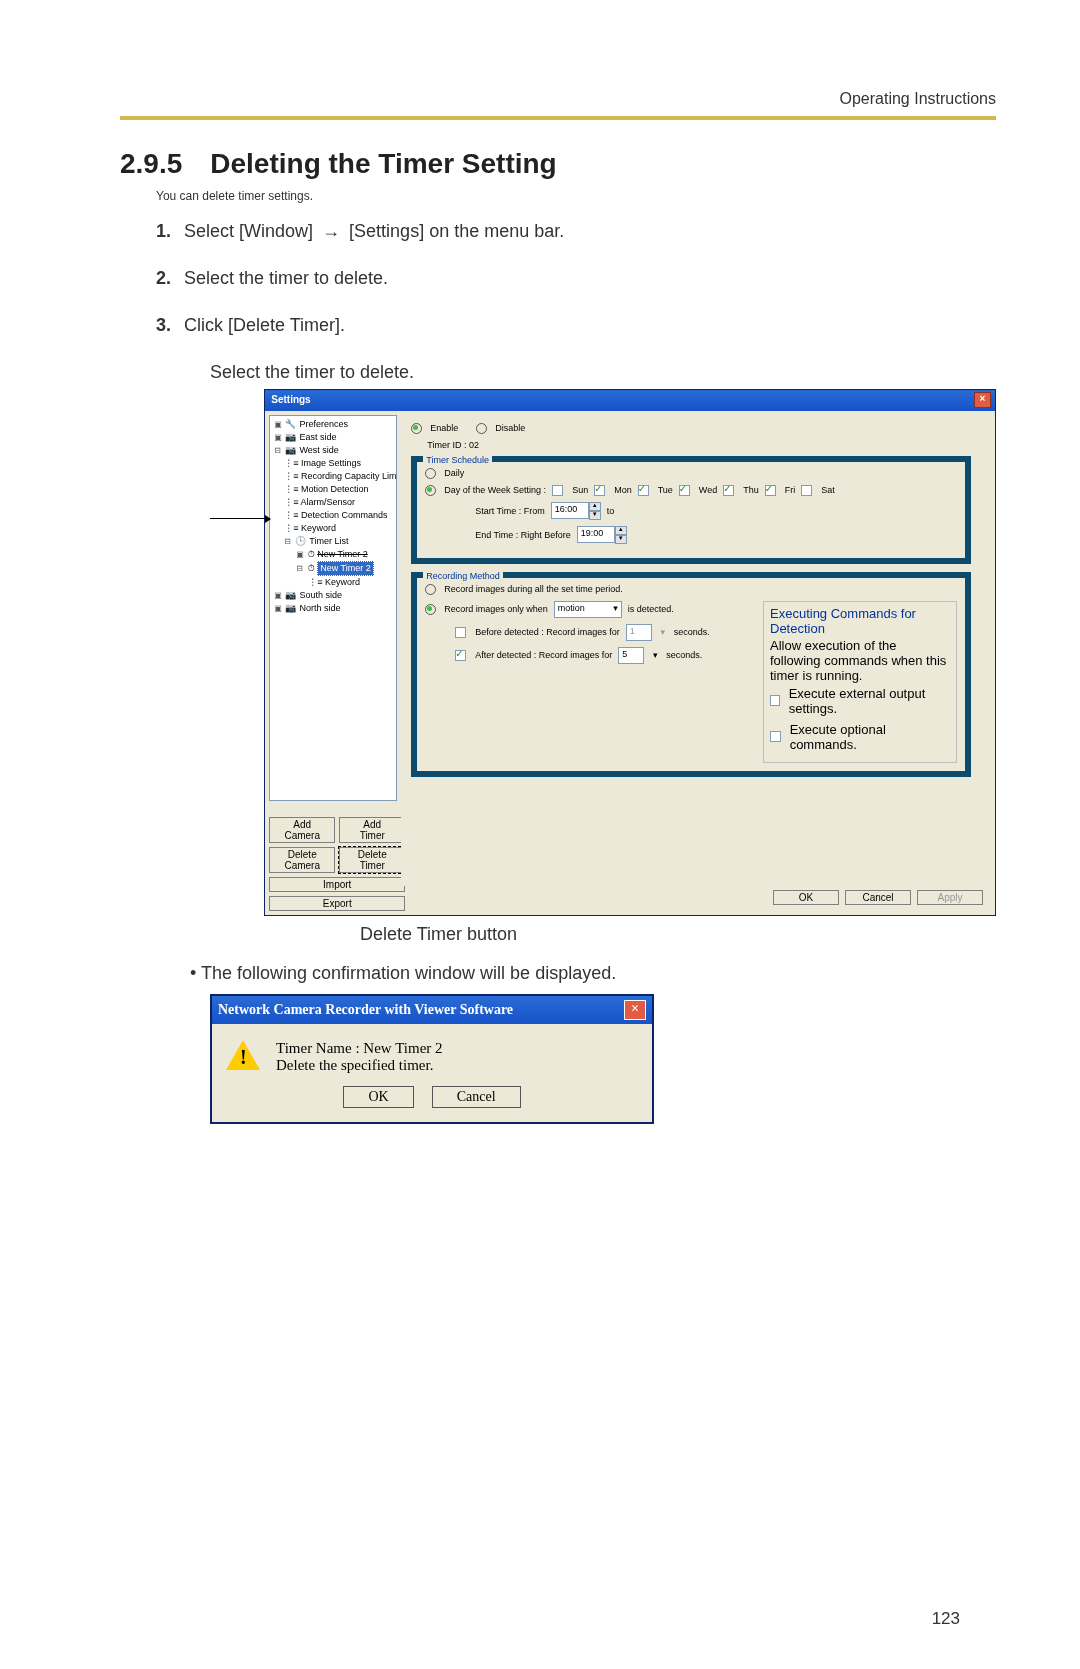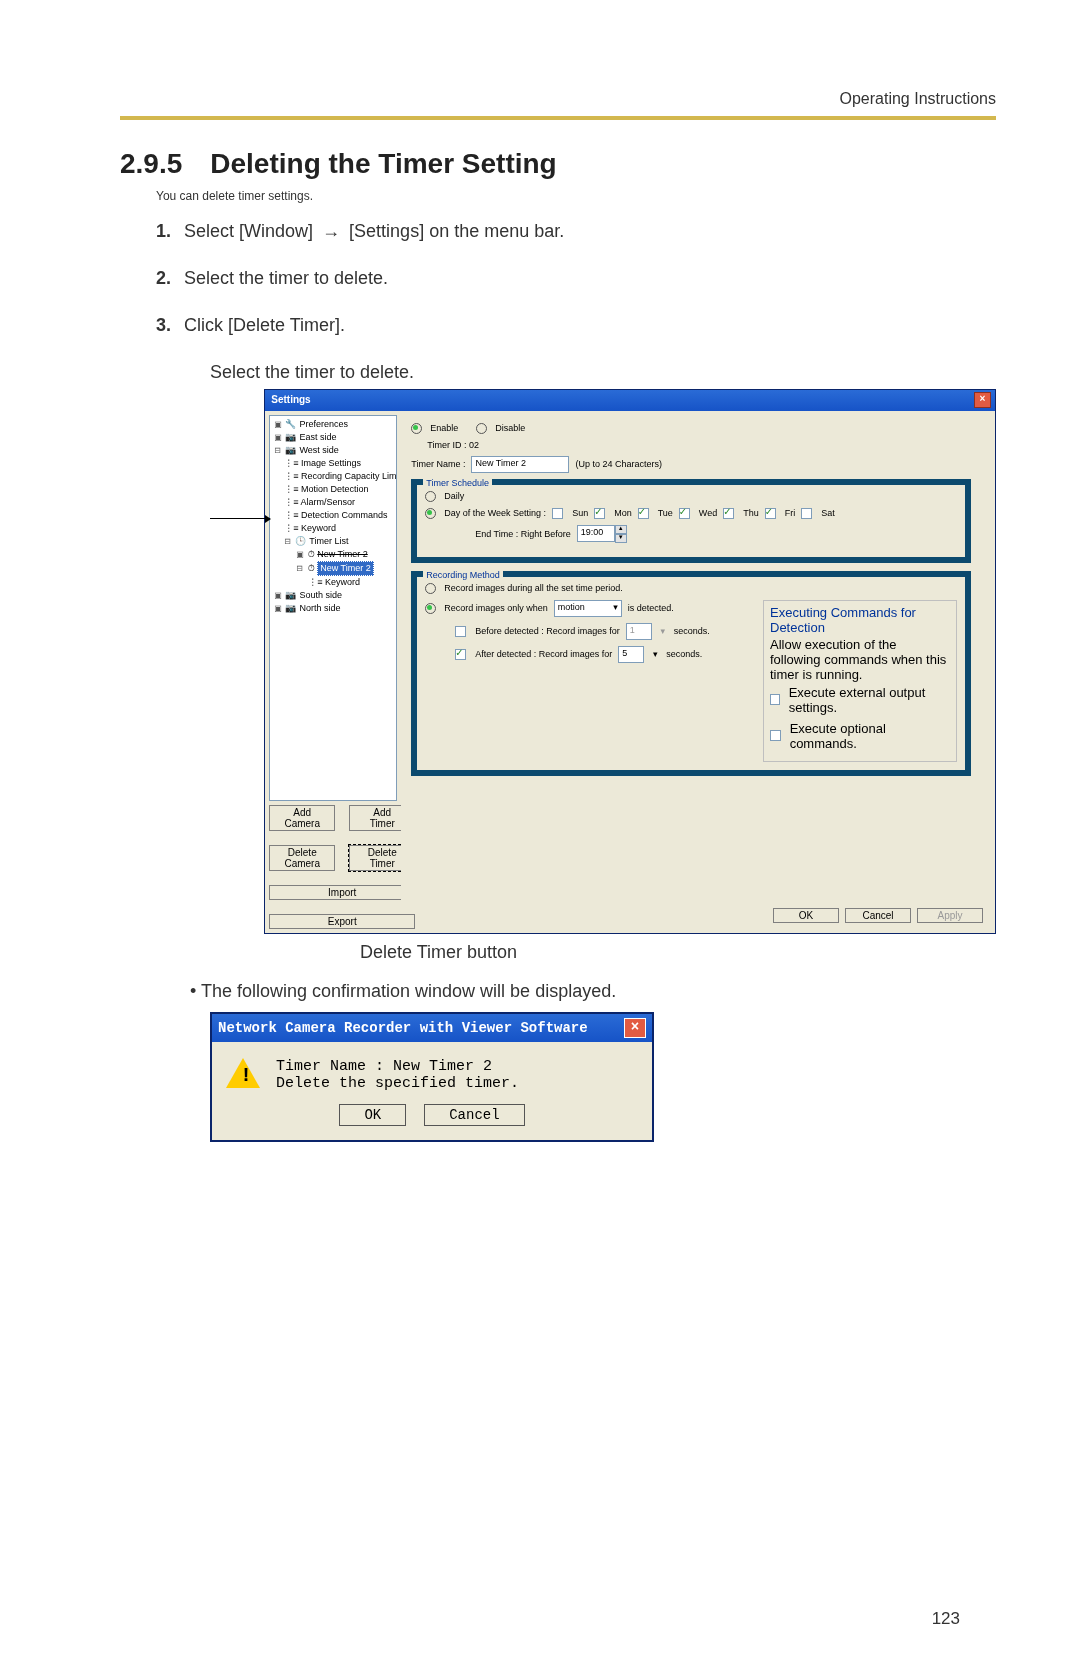--- a/index.html
+++ b/index.html
@@ -108,27 +108,27 @@
   .chk{width:9px;height:9px;border:1px solid #7f9db9;display:inline-block;margin-right:3px;position:relative;background:#fff;}
   .chk.checked:after{content:"✓";position:absolute;color:#2a8a2a;font-size:10px;line-height:8px;left:-1px;top:-1px;}
   .txtinput{border:1px solid #7f9db9;background:#fff;padding:1px 3px;font-size:9px;height:13px;}
   .fieldset{border:6px solid #0c4a6e;margin:4px 10px 8px 0;padding:6px 8px 8px 8px;position:relative;}
   .fieldset .legend{position:absolute;top:-7px;left:6px;background:#ece9d8;padding:0 3px;color:#003399;font-size:9px;}
   .spin{display:inline-flex;align-items:center;}
   .spin .sb{display:flex;flex-direction:column;}
   .spin .sb div{width:10px;height:7px;border:1px solid #7f9db9;background:#e3e3e3;font-size:6px;line-height:5px;text-align:center;}
   .btn-row-bottom{display:flex;justify-content:flex-end;gap:6px;padding:4px 8px 6px 0;}
   .winbtn{border:1px solid #7f7f7f;background:#ece9d8;padding:1px 10px;font-size:10px;min-width:44px;text-align:center;}
-  .left-btns{margin-top:4px;display:grid;grid-template-columns:1fr 1fr;gap:14px;width:122px;}
+  .left-btns{margin-top:16px;display:grid;grid-template-columns:1fr 1fr;gap:4px;width:122px;}
   .left-btns .single{grid-column:1 / span 2;}
   .dashed-box{outline:1px dashed #000;}
   
   .confirm-wrap{margin:10px 0 0 90px;}
   .confirm{
-    width:440px;border:2px solid #0a246a;font-family:Liberation Mono, monospace;background:#ece9d8;
+    width:440px;border:2px solid #0a246a;font-family:Liberation Serif, serif;background:#ece9d8;
   }
   .confirm .ctitle{
     background:linear-gradient(#2a6bd6,#1653c7);color:#fff;font-weight:bold;padding:4px 6px;display:flex;justify-content:space-between;align-items:center;font-size:14px;
   }
   .confirm .ctitle .cx{width:20px;height:18px;background:#e25b42;border:1px solid #fff;color:#fff;text-align:center;line-height:16px;font-weight:bold;}
   .confirm .cbody{display:flex;padding:16px 14px 6px 14px;gap:16px;align-items:flex-start;font-size:15px;color:#000;}
   .warn-icon{width:34px;height:34px;position:relative;}
   .warn-icon .tri{width:0;height:0;border-left:17px solid transparent;border-right:17px solid transparent;border-bottom:30px solid #ffcc00;position:absolute;top:0;left:0;}
   .warn-icon .bang{position:absolute;top:6px;left:14px;font-size:20px;font-weight:bold;color:#000;}
   .confirm .cbtns{display:flex;justify-content:center;gap:18px;padding:6px 0 14px 0;}
@@ -217,25 +217,20 @@
             <div class="row-line">
               <span class="radio checked"></span>
                 <span>Enable</span>
               <span style="width:6px"></span>
               <span class="radio"></span>
                 <span>Disable</span>
             </div>
             <div class="row-line" style="padding-left:16px;">
                 <span>Timer ID : 02</span>
               </div>
-            <div class="row-line">
-              <span>Timer Name :</span>
-              <span class="txtinput" style="width:90px">New Timer 2</span>
-              <span>(Up to 24 Characters)</span>
-            </div>
 
             <div class="fieldset">
               <span class="legend">Timer Schedule</span>
               <div class="row-line">
                 <span class="radio"></span>
                   <span>Daily</span>
               </div>
               <div class="row-line" style="flex-wrap:wrap;">
                 <span class="radio checked"></span>
                 <span>Day of the Week Setting :</span>
@@ -246,20 +241,31 @@
                 <span class="chk checked"></span>
                   <span>Tue</span>
                 <span class="chk checked"></span>
                   <span>Wed</span>
                 <span class="chk checked"></span>
                   <span>Thu</span>
                 <span class="chk checked"></span>
                   <span>Fri</span>
                 <span class="chk"></span>
                   <span>Sat</span>
+              </div>
+              <div class="row-line" style="padding-left:50px;">
+                <span>Start Time :  From</span>
+                <span class="spin">
+                    <span class="txtinput" style="width:30px">16:00</span>
+                    <span class="sb">
+                      <div>▲</div>
+                      <div>▼</div>
+                    </span>
+                  </span>
+                <span>to</span>
               </div>
               <div class="row-line" style="padding-left:50px;">
                 <span>End Time :  Right Before</span>
                 <span class="spin">
                     <span class="txtinput" style="width:30px">19:00</span>
                     <span class="sb">
                       <div>▲</div>
                       <div>▼</div>
                     </span>
                   </span>

